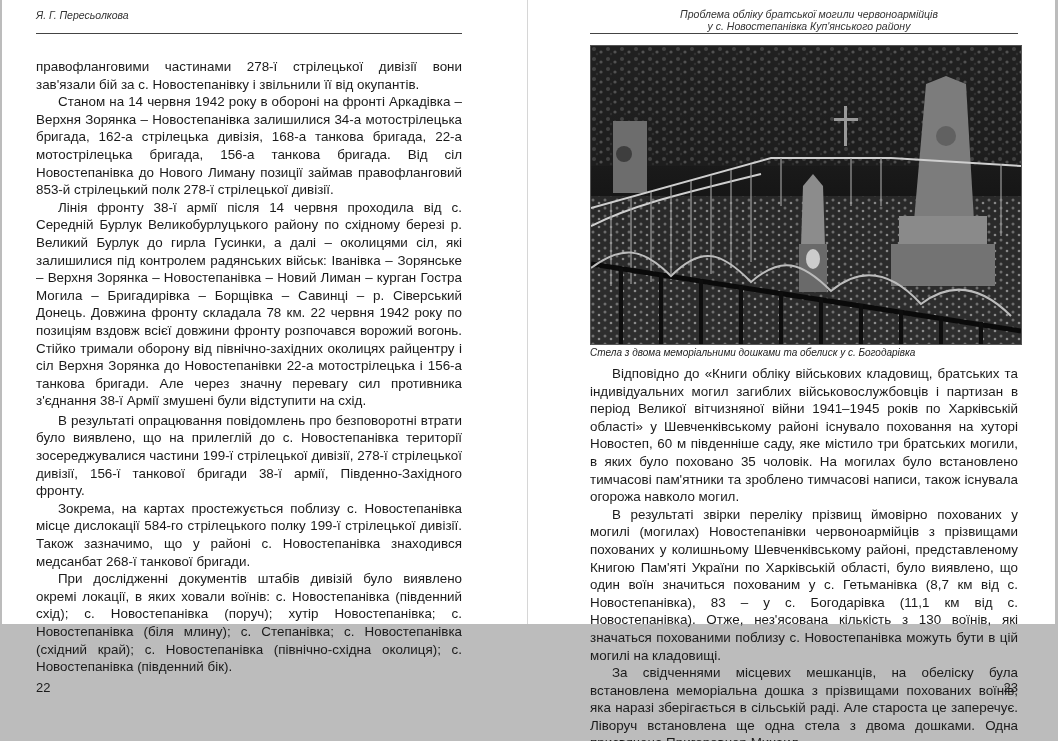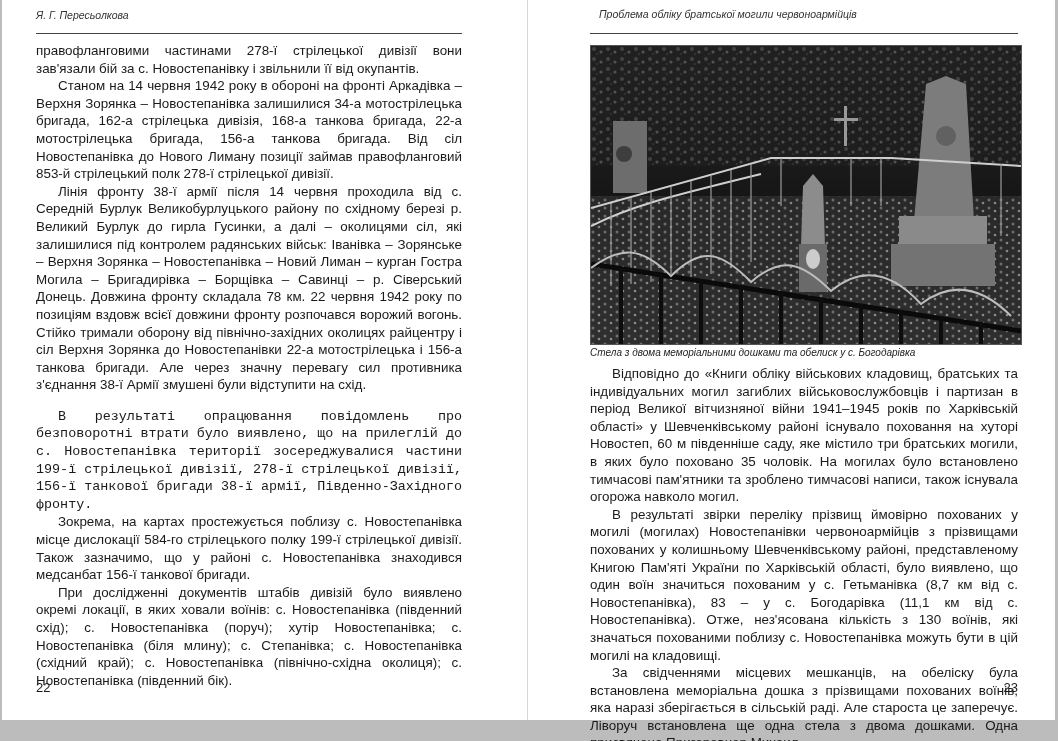--- a/index.html
+++ b/index.html
@@ -9,44 +9,44 @@
     font-family: "Liberation Sans", sans-serif;
     color: #1a1a1a;
     position: relative;
   }
   .spread {
     position: absolute; left: 0; top: 0; width: 1058px; height: 741px;
     background: #bcbcbc;
   }
   .page {
     position: absolute; top: 0; background: #ffffff;
-    height: 720px;
+    height: 624px;
   }
   .page.left { left: 2px; width: 525px; border-right: 1px solid #d6d6d6; }
   .page.right { left: 528px; width: 527px; }
 
   .running-head {
     position: absolute; font-style: italic; font-size: 10.5px; color: #333;
     line-height: 12px;
   }
   .page.left .running-head { left: 34px; top: 9px; }
-  .page.right .running-head { right: 36px; top: 8px; text-align: left; width: 420px; }
+  .page.right .running-head { right: 36px; top: 8px; text-align: center; width: 420px; }
   .head-rule { position: absolute; height: 1px; background: #444; }
   .page.left .head-rule { left: 34px; top: 33px; width: 426px; }
   .page.right .head-rule { left: 62px; top: 33px; width: 428px; }
 
   .body-text {
     position: absolute; font-size: 13.4px; line-height: 17.6px; text-align: justify;
     hyphens: manual;
   }
   .page.left .body-text { left: 34px; top: 42px; width: 426px; }
   .page.right .body-text { left: 62px; top: 365px; width: 428px; }
   .body-text p { margin: 0; text-indent: 22px; }
-  .body-text p.cont { text-indent: 0; }
-  .body-text p.gap { margin-top: 14px; font-family: Liberation Mono, monospace; }
+  .body-text p.cont { text-indent: 0; margin-top: 16px; }
+  .body-text p.gap { margin-top: 2px; }
 
   .page-number {
     position: absolute; font-size: 13px; top: 680px;
   }
   .page.left .page-number { left: 34px; }
   .page.right .page-number { right: 37px; }
 
   .figure {
     position: absolute; left: 62px; top: 45px; width: 430px; height: 298px;
     border: 1px solid #555;
@@ -64,31 +64,32 @@
 
   <div class="page left">
     <div class="running-head">Я. Г. Пересьолкова</div>
     <div class="head-rule"></div>
 
     <div class="body-text">
       <p class="cont">правофланговими частинами 278-ї стрілецької дивізії вони зав'язали бій за с. Новостепанівку і звільнили її від окупантів.</p>
       <p>Станом на 14 червня 1942 року в обороні на фронті Аркадівка – Верхня Зорянка – Новостепанівка залишилися 34-а мотострілецька бригада, 162-а стрілецька дивізія, 168-а танкова бригада, 22-а мотострілецька бригада, 156-а танкова бригада. Від сіл Новостепанівка до Нового Лиману позиції займав правофланговий 853-й стрілецький полк 278-ї стрілецької дивізії.</p>
       <p>Лінія фронту 38-ї армії після 14 червня проходила від с. Середній Бурлук Великобурлуцького району по східному березі р. Великий Бурлук до гирла Гусинки, а далі – околицями сіл, які залишилися під контролем радянських військ: Іванівка – Зорянське – Верхня Зорянка – Новостепанівка – Новий Лиман – курган Гостра Могила – Бригадирівка – Борщівка – Савинці – р. Сіверський Донець. Довжина фронту складала 78 км. 22 червня 1942 року по позиціям вздовж всієї довжини фронту розпочався ворожий вогонь. Стійко тримали оборону від північно-західних околицях райцентру і сіл Верхня Зорянка до Новостепанівки 22-а мотострілецька і 156-а танкова бригади. Але через значну перевагу сил противника з'єднання 38-ї Армії змушені були відступити на схід.</p>
       <p class="gap">В результаті опрацювання повідомлень про безповоротні втрати було виявлено, що на прилеглій до с. Новостепанівка території зосереджувалися частини 199-ї стрілецької дивізії, 278-ї стрілецької дивізії, 156-ї танкової бригади 38-ї армії, Південно-Західного фронту.</p>
-      <p>Зокрема, на картах простежується поблизу с. Новостепанівка місце дислокації 584-го стрілецького полку 199-ї стрілецької дивізії. Також зазначимо, що у районі с. Новостепанівка знаходився медсанбат 156-ї танкової бригади.</p>
+      <p>Зокрема, на картах простежується поблизу с. Новостепанівка місце дислокації 584-го стрілецького полку 199-ї стрілецької дивізії. Також зазначимо, що у районі с. Новостепанівка знаходився медсанбат 268-ї танкової бригади.</p>
       <p>При дослідженні документів штабів дивізій було виявлено окремі локації, в яких ховали воїнів: с. Новостепанівка (південний схід); с. Новостепанівка (поруч); хутір Новостепанівка; с. Новостепанівка (біля млину); с. Степанівка; с. Новостепанівка (східний край); с. Новостепанівка (північно-східна околиця); с. Новостепанівка (південний бік).</p>
 
     </div>
 
     <div class="page-number">22</div>
   </div>
 
   <div class="page right">
     <div class="running-head">
       <div>Проблема обліку братської могили червоноармійців</div>
+      <div>у с. Новостепанівка Куп'янського району</div>
     </div>
     <div class="head-rule"></div>
 
     <div class="figure">
       <svg width="430" height="298" viewBox="0 0 430 298">
         <defs>
           <linearGradient id="sky" x1="0" y1="0" x2="0" y2="1">
             <stop offset="0" stop-color="#2a2a2a"></stop>
             <stop offset="0.5" stop-color="#161616"></stop>
             <stop offset="1" stop-color="#3a3a3a"></stop>

